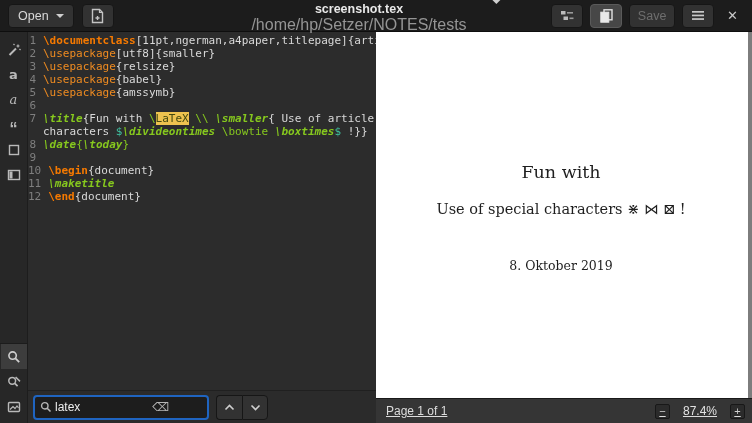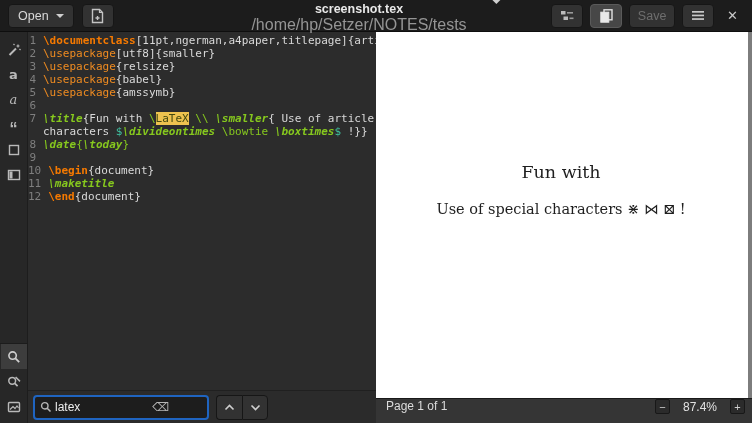--- a/index.html
+++ b/index.html
@@ -75,22 +75,22 @@
 
   
   .preview { flex:1; position:relative;padding-left:28px; }
   .pdf-page { position:absolute; left:0; right:0; top:0; bottom:25px; background:#ffffff;
               font-family:"DejaVu Serif","DejaVu Sans",serif; color:#1f1f1f; text-align:center; }
   .pdf-title1 { position:absolute; top:130px; left:0; right:6px; font-size:17.5px; }
   .pdf-title2 { position:absolute; top:154px; left:0; right:6px; font-size:14.5px;margin-top:15px; }
   .pdf-date   { position:absolute; top:226px; left:0; right:6px; font-size:12.5px; }
   .pdf-scrollbar { position:absolute; right:0; top:0; bottom:25px; width:4px; background:#7d7d7d; }
   .pdf-bar { position:absolute; left:0; right:0; bottom:0; height:25px; background:#353535;
-             border-top:1px solid #191919; display:flex; align-items:flex-start;
-             color:#dcdcdc; font-size:12px; padding:0 7px 0 10px; }
+             border-top:1px solid #191919; display:flex; align-items:center;
+             color:#dcdcdc; font-size:12px; padding:0 7px 0 10px;text-decoration:underline; }
   .zoom-controls { margin-left:auto; display:flex; align-items:center; gap:13px; }
   .zoom-btn { width:15px; height:15px; background:#2b2b2b; border:1px solid #181818; border-radius:2px;
               color:#cfcfcf; font-size:11px; line-height:12px; display:flex; align-items:center; justify-content:center; }
   .zoom-pct { font-size:12px; color:#e2e2e2; }
 
   svg { display:block; }
 </style>
 </head>
 <body>
 
@@ -256,20 +256,21 @@
         </div>
       </div>
     </div>
     <div class="right-strip"></div>
   </div>
 
   <div class="preview">
     <div class="pdf-page">
       <div class="pdf-title1">Fun with</div>
       <div class="pdf-title2">Use of special characters ⋇ ⋈ ⊠ !</div>
+      <div class="pdf-date">8. Oktober 2019</div>
     </div>
     <div class="pdf-scrollbar"></div>
     <div class="pdf-bar">
       <span>Page 1 of 1</span>
       <div class="zoom-controls">
         <div class="zoom-btn">
           <span>−</span>
         </div>
         <span class="zoom-pct">87.4%</span>
         <div class="zoom-btn">

